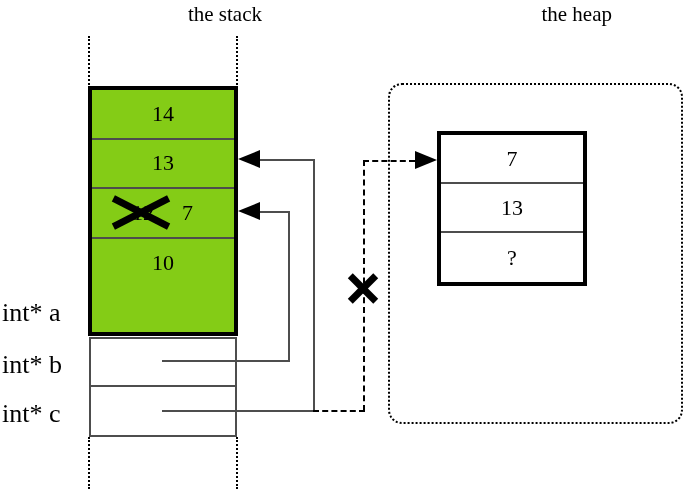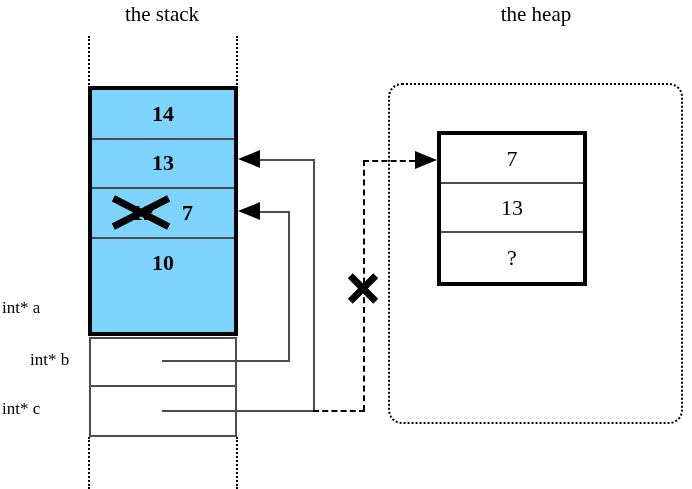--- a/index.html
+++ b/index.html
@@ -13,43 +13,42 @@
     height: 489px;
     background: #ffffff;
     font-family: "Liberation Serif", "DejaVu Serif", serif;
     overflow: hidden;
   }
   .title {
     position: absolute;
     font-size: 21px;
     color: #000000;
     white-space: nowrap;
-    text-align: center;
+    text-align: right;
   }
   #stack-title { left: 62px; top: 2px; width: 200px; }
-  #heap-title  { left: 436px; top: 2px; width: 200px; }
+  #heap-title  { left: 412px; top: 2px; width: 200px; }
 
   
   .rail {
     position: absolute;
     width: 0;
     border-left: 2px dotted #000000;
   }
 
   
   #stack-box {
     position: absolute;
     left: 88px;
     top: 86px;
     width: 150px;
     height: 250px;
     border: 4px solid #000000;
     box-sizing: border-box;
-    background: #7dd3fc;
-    font-weight: bold;
+    background: #84cc16;
   }
   .stack-cell {
     position: relative;
     height: 49.5px;
     box-sizing: border-box;
     border-bottom: 2px solid #4d4d4d;
     display: flex;
     align-items: center;
     justify-content: center;
     font-size: 22px;
@@ -73,21 +72,21 @@
     height: 48px;
     box-sizing: border-box;
     border-bottom: 2px solid #4d4d4d;
   }
   .lower-cell:last-child { border-bottom: none; }
 
   
   .var-label {
     position: absolute;
     left: 2px;
-    font-size: 17px;
+    font-size: 26px;
     color: #000000;
     white-space: nowrap;
   }
 
   
   .crossed-wrap {
     position: absolute;
     left: 14px;
     top: 0;
     width: 74px;
@@ -256,21 +255,21 @@
       <span>10</span>
     </div>
   </div>
 
   <div id="stack-lower">
     <div class="lower-cell"></div>
     <div class="lower-cell"></div>
   </div>
 
   <div class="var-label" style="top:298px;">int* a</div>
-  <div class="var-label" style="top:350px;margin-left:28px;">int* b</div>
+  <div class="var-label" style="top:350px;">int* b</div>
   <div class="var-label" style="top:399px;text-align:center;">int* c</div>
 
   <div class="hline" style="left:162px; top:360px; width:128px;"></div>
   <div class="vline" style="left:288px; top:211px; height:151px;"></div>
   <div class="hline" style="left:260px; top:211px; width:30px;"></div>
   <div class="arrow-left" style="left:238px; top:202px;"></div>
 
   <div class="hline" style="left:162px; top:410px; width:153px;"></div>
   <div class="vline" style="left:313px; top:159px; height:253px;"></div>
   <div class="hline" style="left:260px; top:159px; width:55px;"></div>

